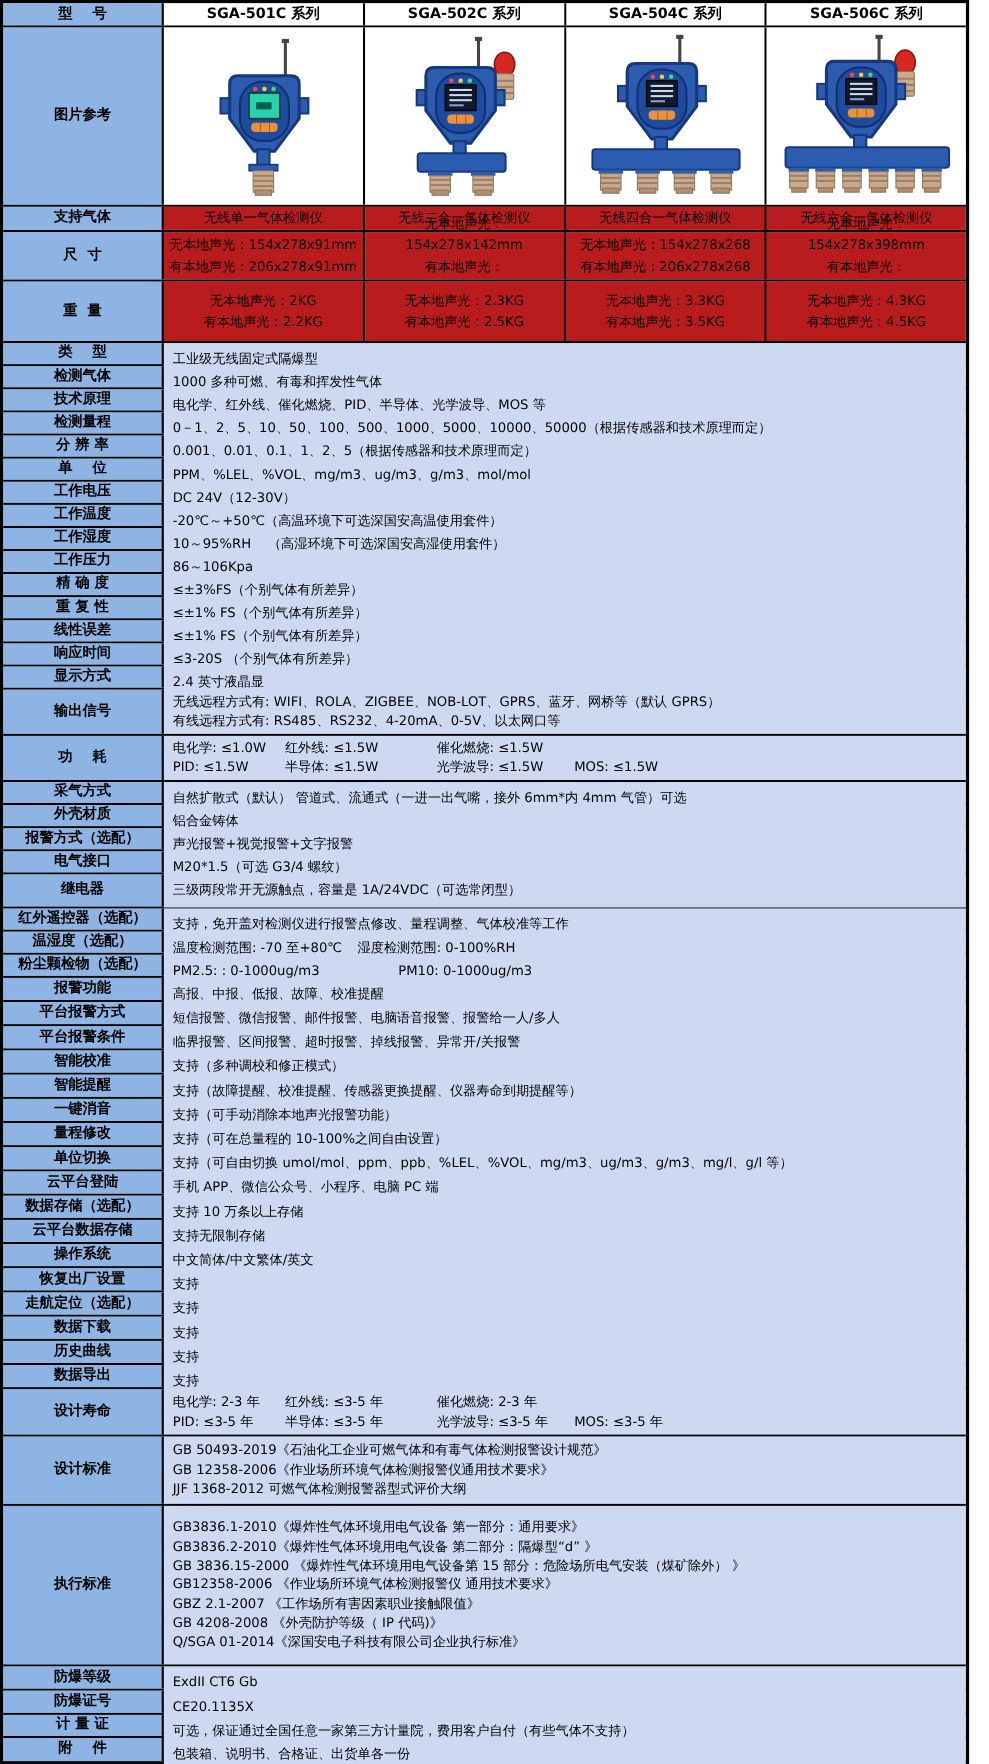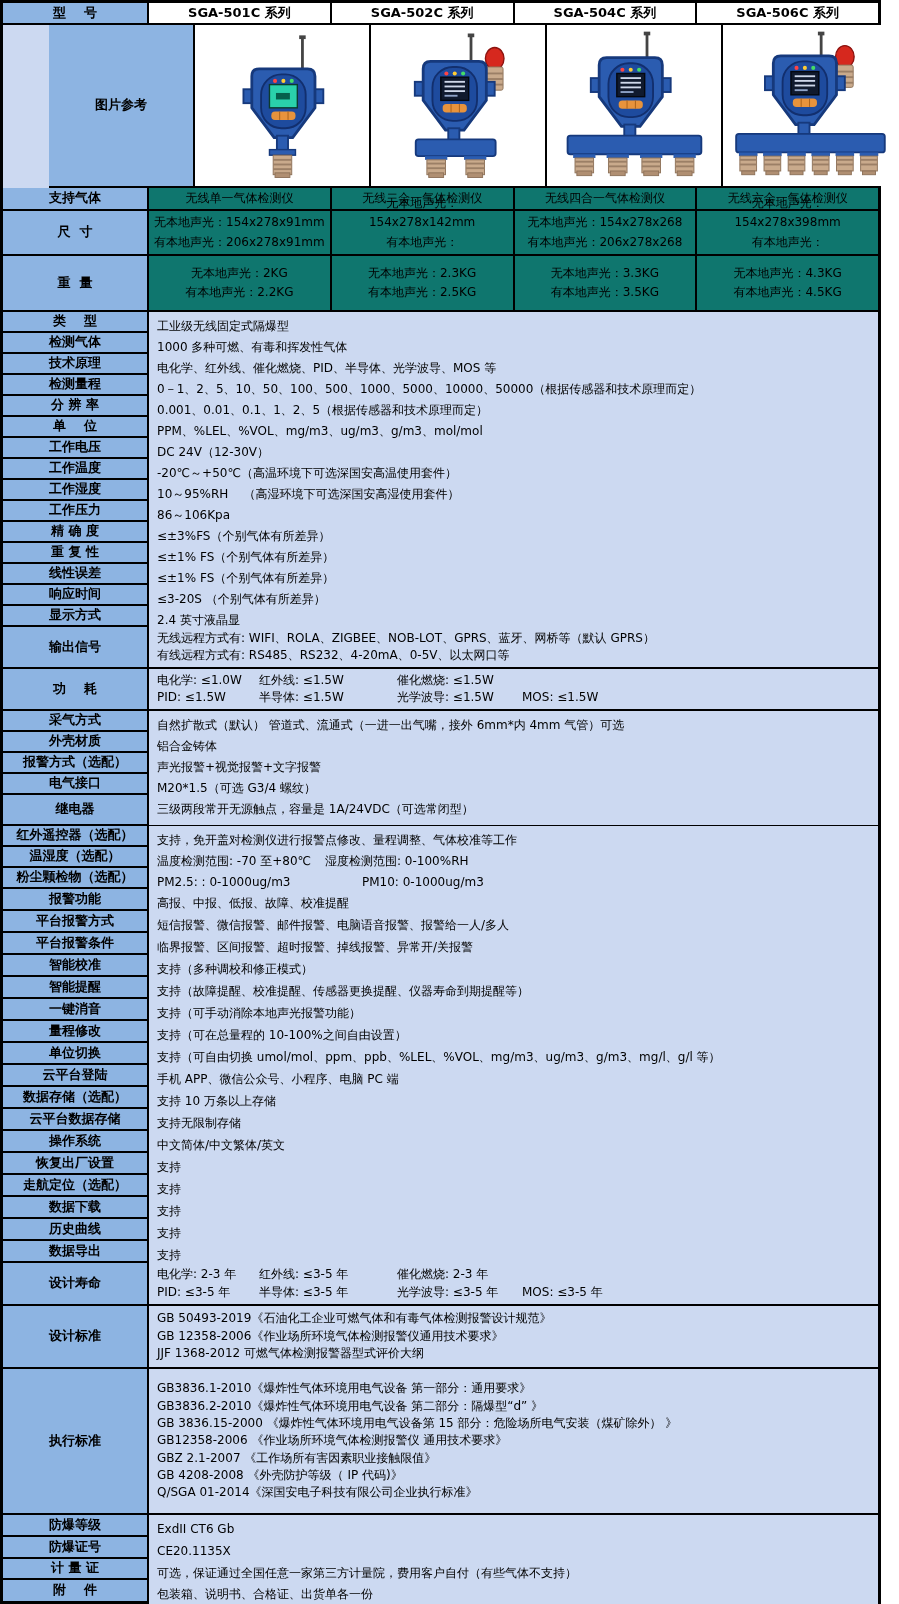--- a/index.html
+++ b/index.html
@@ -9,27 +9,27 @@
   .row{display:flex;border-bottom:2px solid #000;box-sizing:border-box;align-items:stretch;}
   .row:last-child{border-bottom:none;}
   .lab{width:146px;flex:0 0 146px;background:#8db4e2;border-right:2px solid #000;
        display:flex;align-items:center;justify-content:center;text-align:center;
        font-weight:bold;font-size:13px;white-space:pre;box-sizing:border-box;line-height:1.25;padding:0 2px;}
   .val{flex:1;display:flex;align-items:center;padding:15px 8px;font-size:12px;line-height:1.45;box-sizing:border-box;background:#ccd9f1;}
   .val.multi{flex-direction:column;align-items:flex-start;justify-content:center;}
   .cols{flex:1;display:flex;}
   .cell{flex:1;border-right:2px solid #000;display:flex;flex-direction:column;
         align-items:center;justify-content:center;text-align:center;font-size:12px;
-        line-height:1.6;box-sizing:border-box;background:#0f766e;padding:1px 2px;}
+        line-height:1.6;box-sizing:border-box;background:#b91c1c;padding:1px 2px;}
   .cell:last-child{border-right:none;}
   .cell.white{background:#ffffff;}
   .hdr .cell{font-weight:bold;font-size:13px;background:#ffffff;line-height:1.2;}
   
   .h-head{height:22px;}
-  .h-img{height:163px;margin-left:46px;}
+  .h-img{height:163px;}
   .h-gas{height:23px;}
   .h-size{height:45px;}
   .h-wt{height:56px;}
   .h1{height:21px;}
   .h1b{height:22px;}
   .h2{height:42px;}
   .h-relay{height:31px;}
   .h-life{height:43px;}
   .h3{height:63px;}
   .h7{height:146px;}

